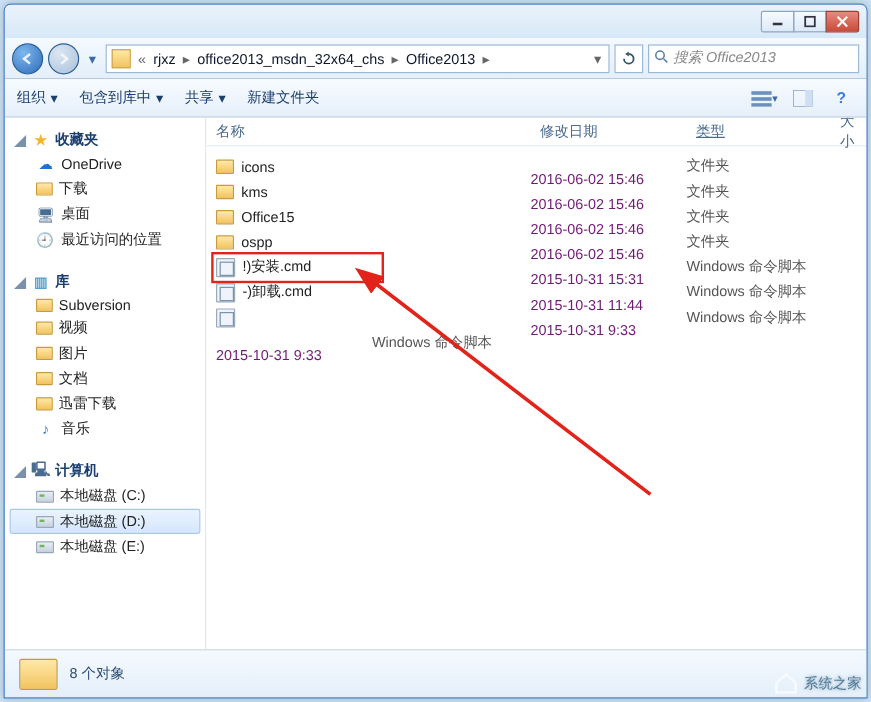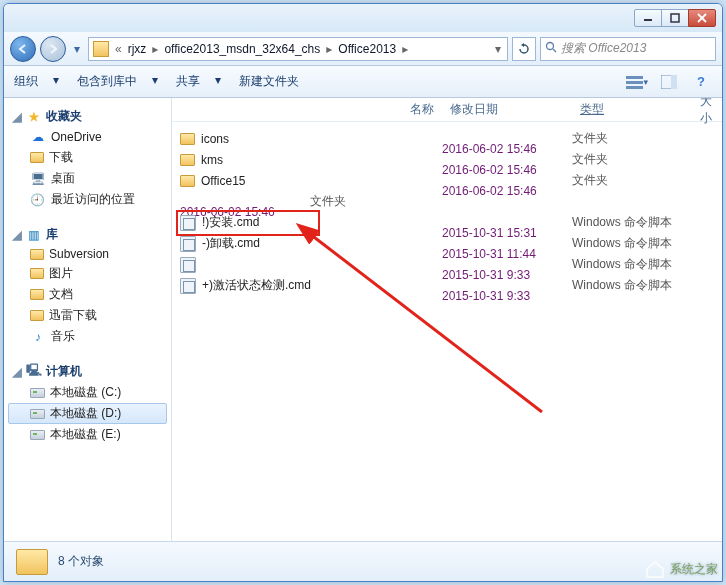--- a/index.html
+++ b/index.html
@@ -22,21 +22,21 @@
 .breadcrumb { flex: 1; height: 24px; background: #fff; border: 1px solid #9db8d6; display: flex; align-items: center; padding: 0 4px; overflow: hidden; }
 .crumb { padding: 0 4px; white-space: nowrap; color: #0f172a; }
 .crumb-sep { color: #666; padding: 0 2px; }
 .crumb-icon { width: 16px; height: 16px; background: linear-gradient(#ffe9a8,#f2c35f); border: 1px solid #c89b3a; margin-right: 4px; }
 .refreshbox { width: 24px; height: 24px; border: 1px solid #9db8d6; background: #fff; display: flex; align-items: center; justify-content: center; color: #356; }
 .searchbox { width: 176px; height: 24px; border: 1px solid #9db8d6; background: #fff; display: flex; align-items: center; padding: 0 4px; color: #888; }
 .searchbox .mag { color: #5b7fa6; margin-right: 4px; }
 
 
 .toolbar { height: 32px; background: linear-gradient(#f7fbff,#e6effa); border-bottom: 1px solid #b6c9de; display: flex; align-items: center; padding: 0 10px; gap: 18px; }
-.toolitem { display: flex; gap: 15px; color: #1a3e6e; }
+.toolitem { display: flex; align-items: center; gap: 4px; color: #1a3e6e; }
 .tool-right { margin-left: auto; display: flex; align-items: center; gap: 10px; color: #3c6aa1; }
 .viewicon { width: 22px; height: 16px; display: flex; align-items: center; justify-content: center; }
 
 
 .body { flex: 1; display: flex; overflow: hidden; }
 .navpane { width: 168px; background: #fff; border-right: 1px solid #d9e4f1; overflow-y: auto; padding: 8px 4px; position: relative; }
 .navpane::-webkit-scrollbar { width: 16px; }
 .navpane::-webkit-scrollbar-track { background: #eef4fb; }
 .navpane::-webkit-scrollbar-thumb { background: #c7d8ec; border: 1px solid #a9c1dd; }
 
@@ -50,21 +50,21 @@
 .ico.folder { background: linear-gradient(#ffe9a8,#f2c35f); border: 1px solid #c89b3a; border-radius: 1px; width: 14px; height: 11px; }
 .ico.drive { background: linear-gradient(#e9eef4,#c6d1dd); border: 1px solid #98a6b6; width: 15px; height: 10px; border-radius: 1px; position:relative;}
 .ico.drive::after{content:"";position:absolute;left:2px;top:2px;width:4px;height:2px;background:#6fb45e;}
 .ico.cloud { color: #1e6fd6; }
 .ico.disk { color: #4b6c91; }
 .ico.lib { color: #5aa0d0; }
 
 .filepane { flex: 1; background: #fff; display: flex; flex-direction: column; position: relative; overflow: hidden; }
 .colheader { height: 24px; border-bottom: 1px solid #e4ecf5; display: flex; align-items: center; color: #4a6a8f; }
 .col { padding: 0 8px; }
-.col.name { width: 270px; text-align: right; }
+.col.name { width: 270px; }
 .col.date { width: 130px; font-family: Liberation Serif, serif; }
 .col.type { width: 120px; text-decoration: underline; }
 .col.size { flex: 1; }
 
 .filelist { padding: 6px 0; position: relative; }
 .row { display: flex; align-items: center; height: 21px; padding-left: 8px; }
 .row .cname { width: 262px; display: flex; align-items: center; gap: 6px; color: #222; }
 .row .cdate { width: 130px; color: #701a75; margin-top: 20px; }
 .row .ctype { width: 120px; color: #555; }
 .fico { width: 16px; height: 16px; display: inline-flex; align-items: center; justify-content: center; }
@@ -76,21 +76,21 @@
 .highlight-box { position: absolute; border: 2px solid #e2231a; pointer-events: none; }
 
 
 .arrow { position: absolute; pointer-events: none; }
 
 
 .statusbar { height: 40px; background: linear-gradient(#f4f9fe,#e4effa); border-top: 1px solid #c7d8ec; display: flex; align-items: center; padding: 0 12px; gap: 10px; }
 .statusicon { width: 32px; height: 26px; background: linear-gradient(#ffe9a8,#f2c35f); border: 1px solid #c89b3a; border-radius: 2px; }
 .statustext { color: #2b4c72; }
 
-.watermark { position: absolute; right: 8px; bottom: 6px; color: #4d7c0f; opacity: .7; font-size: 14px; display: flex; align-items: center; gap: 4px; text-shadow: 0 0 3px #4a6c91; pointer-events: none;}
+.watermark { position: absolute; right: 8px; bottom: 6px; color: #0c4a6e; opacity: .7; font-size: 14px; display: flex; align-items: center; gap: 4px; text-shadow: 0 0 3px #4a6c91; pointer-events: none;}
 </style>
 </head>
 <body>
 
 <div class="window">
 
   <div class="titlebar">
     <div class="tbtn min">
       <svg width="10" height="10">
           <line x1="1" y1="7" x2="9" y2="7" stroke="#334" stroke-width="2"></line>
@@ -216,20 +216,24 @@
             <span class="tri">◢</span>
             <span class="ico lib">▥</span>
             <span>库</span>
           </div>
         <div class="node">
             <span class="ico folder"></span>
             <span>Subversion</span>
           </div>
         <div class="node">
             <span class="ico folder"></span>
+            <span>视频</span>
+          </div>
+        <div class="node">
+            <span class="ico folder"></span>
             <span>图片</span>
           </div>
         <div class="node">
             <span class="ico folder"></span>
             <span>文档</span>
           </div>
         <div class="node">
             <span class="ico folder"></span>
             <span>迅雷下载</span>
           </div>
@@ -286,20 +290,24 @@
           </div>
           <div class="row">
             <div class="cname">
               <span class="fico folder"></span>
               <span>Office15</span>
             </div>
             <div class="cdate">2016-06-02 15:46</div>
             <div class="ctype">文件夹</div>
           </div>
           <div class="row">
+            <div class="cname">
+              <span class="fico folder"></span>
+              <span>ospp</span>
+            </div>
             <div class="cdate">2016-06-02 15:46</div>
             <div class="ctype">文件夹</div>
           </div>
           <div class="row">
             <div class="cname">
               <span class="fico cmd"></span>
               <span>!)安装.cmd</span>
             </div>
             <div class="cdate">2015-10-31 15:31</div>
             <div class="ctype">Windows 命令脚本</div>
@@ -313,24 +321,20 @@
             <div class="ctype">Windows 命令脚本</div>
           </div>
           <div class="row">
             <div class="cname">
               <span class="fico cmd"></span>
             </div>
             <div class="cdate">2015-10-31 9:33</div>
             <div class="ctype">Windows 命令脚本</div>
           </div>
           <div class="row">
-            <div class="cname">
-              <span class="fico cmd"></span>
-              <span>+)激活状态检测.cmd</span>
-            </div>
             <div class="cdate">2015-10-31 9:33</div>
             <div class="ctype">Windows 命令脚本</div>
           </div>
           <div class="highlight-box" style="left:4px; top:88px; width:144px; height:26px;"></div>
         <svg class="arrow" style="left:120px; top:100px;" width="260" height="200">
           <defs>
               <marker id="ah" markerWidth="10" markerHeight="10" refX="2" refY="3" orient="auto">
                 <path d="M0,0 L0,6 L8,3 Z" fill="#e2231a"></path>
               </marker>
             </defs>

